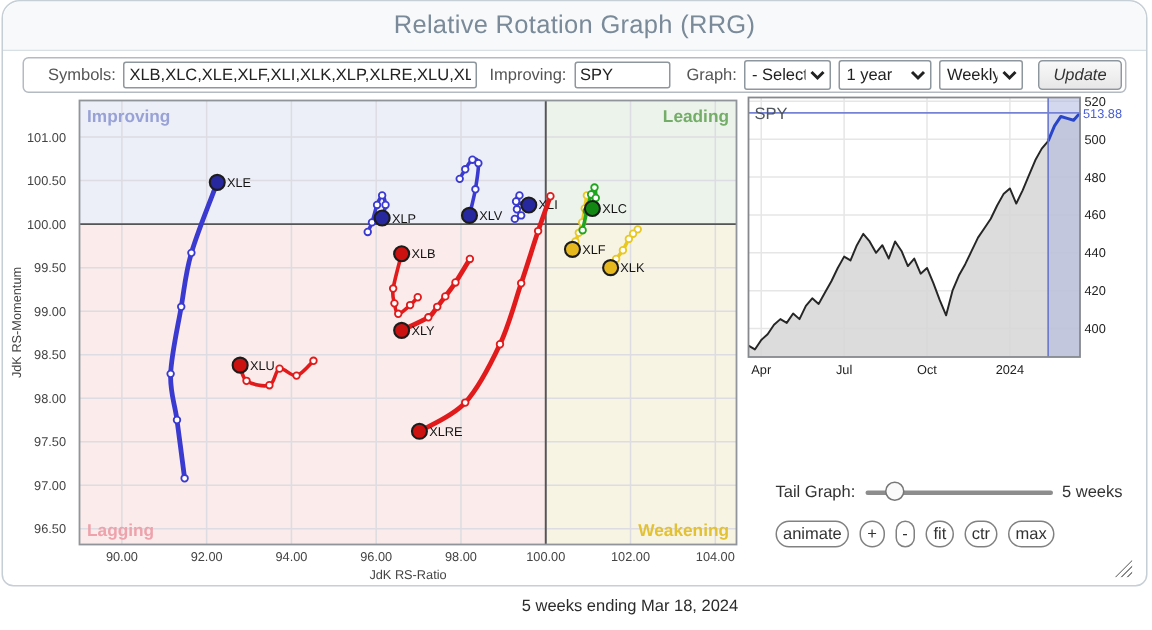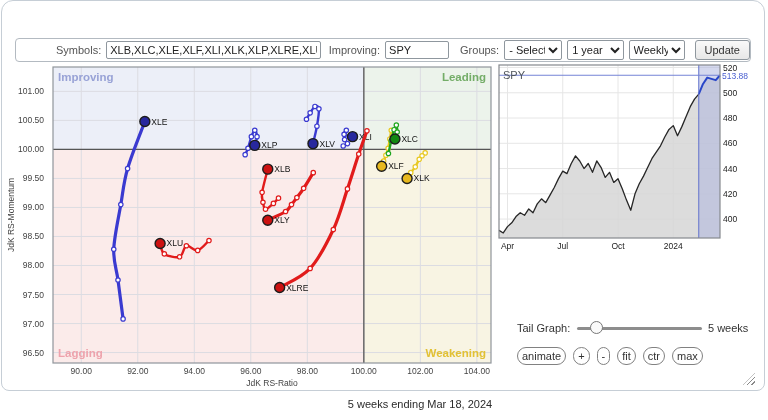--- a/index.html
+++ b/index.html
@@ -3,55 +3,58 @@
 <meta charset="utf-8">
 <style>
   html,body{margin:0;padding:0;background:#fff;width:768px;height:420px;overflow:hidden;
     font-family:"Liberation Sans", sans-serif;position:relative;}
   .card{position:absolute;left:1px;top:0;width:764px;height:391px;background:#fff;
     border:1px solid #c6ced6;border-radius:12px 12px 8px 8px;box-sizing:border-box;}
   .titlebar{position:absolute;left:0;top:0;right:0;height:32px;background:#f7f9fb;
     border-bottom:1px solid #d8dfe5;border-radius:12px 12px 0 0;}
   .title{width:100%;text-align:center;line-height:32px;font-size:17px;color:#7a8a99;letter-spacing:.2px;}
   .toolbar{position:absolute;left:13px;right:13px;top:37px;height:24px;border:1px solid #b3bac1;
-    border-radius:4px;background:#fff;display:flex;align-items:center;gap:5px;padding-left:40px;
+    border-radius:4px;background:#fff;display:flex;align-items:center;gap:5px;padding-left:16px;
     box-sizing:border-box;font-size:11px;color:#555;}
   .tb-label{white-space:nowrap;color:#555;}
   .tb-input{border:1px solid #8f979e;border-radius:2px;font-size:11px;height:16px;
     padding:0 3px;color:#222;font-family:"Liberation Sans",sans-serif;}
   .tb-select{border:1px solid #8f979e;border-radius:2px;font-size:11px;height:20px;
     color:#222;background:#fff;font-family:"Liberation Sans",sans-serif;}
   .tb-btn{border:1px solid #8f979e;border-radius:3px;background:linear-gradient(#f9f9f9,#e7e7e7);
-    font-size:11px;color:#333;height:20px;padding:0 9px;margin-left:5px;font-family:"Liberation Sans",sans-serif;}
+    font-size:11px;color:#333;height:20px;padding:0 9px;margin-left:5px;font-family:"Liberation Sans",sans-serif;font-style:italic;}
   svg text{font-family:"Liberation Sans",sans-serif;}
   .ctl-row{position:absolute;font-size:11px;color:#333;}
   #tail-label{left:517px;top:322px;}
   #tail-value{left:708px;top:322px;}
   .slider-track{position:absolute;left:577px;top:327px;width:125px;height:3px;background:#8d8d8d;border-radius:2px;}
   .slider-thumb{position:absolute;left:590px;top:321px;width:13px;height:13px;border:1px solid #777;
     border-radius:50%;background:#fafafa;box-sizing:border-box;}
   .btn-row{position:absolute;left:517px;top:347px;display:flex;gap:7px;}
   .pill{border:1px solid #818181;border-radius:9px;background:#fff;color:#333;font-size:11px;
     height:18px;line-height:16px;padding:0 4px;font-family:"Liberation Sans",sans-serif;}
   .resize-grip{position:absolute;right:9px;bottom:5px;width:12px;height:12px;
     background:repeating-linear-gradient(135deg,transparent 0 2px,#8a8a8a 2px 3px);
     clip-path:polygon(100% 0,100% 100%,0 100%);}
   .footer{position:absolute;left:0;top:398px;width:768px;text-align:center;font-size:11px;color:#2b2b2b;padding-left:36px;}
 </style>
 </head>
 <body>
 
 <div class="card">
+  <div class="titlebar">
+    <div class="title">Relative Rotation Graph (RRG)</div>
+  </div>
 
   <div class="toolbar">
     <span class="tb-label">Symbols:</span>
     <input class="tb-input" style="width: 228px;" value="XLB,XLC,XLE,XLF,XLI,XLK,XLP,XLRE,XLU,XLV,XL">
     <span class="tb-label" style="margin-left:3px">Improving:</span>
     <input class="tb-input" style="width: 56px;" value="SPY">
-    <span class="tb-label" style="margin-left:6px">Groups:</span>
+    <span class="tb-label" style="margin-left:6px">Graph:</span>
     <select class="tb-select" style="width:58px">
       <option>- Select -</option>
     </select>
     <select class="tb-select" style="width:62px">
       <option>1 year</option>
     </select>
     <select class="tb-select" style="width:56px">
       <option>Weekly</option>
     </select>
     <button class="tb-btn">Update</button>

